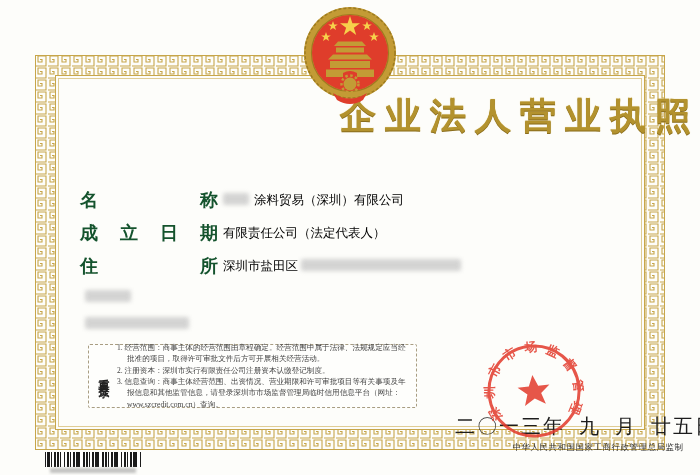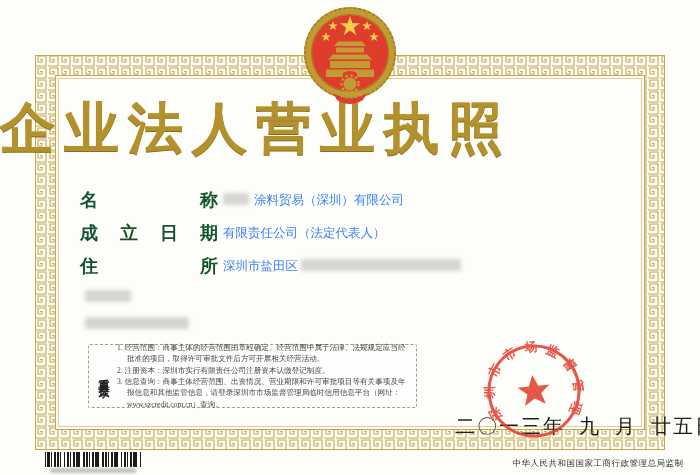--- a/index.html
+++ b/index.html
@@ -14,43 +14,43 @@
 
   
   .frame{position:absolute;left:35px;top:55px;width:630px;height:395px;}
 
   
   .emblem{position:absolute;left:297px;top:5px;width:106px;height:100px;z-index:3;}
 
   
   .title{
     position:absolute;left:0;right:0;top:92px;margin:0;
-    text-align:left;
-    font-size:55px;font-weight:900;letter-spacing:9px;
+    text-align:right;
+    font-size:36px;font-weight:900;letter-spacing:9px;
     color:#b3922e;
     text-shadow:0 1px 0 #8a6d1d, 0 0 1px #d8bf6a;
     z-index:2;
   }
 
   
   .regno{position:absolute;left:428px;top:163px;font-size:13px;color:#222;z-index:2;}
   .regno .rlabel{letter-spacing:5px;margin-right:10px;color:#333;}
   .regno .rvalue{font-size:13.5px;letter-spacing:1px;}
 
   
   .fields{position:absolute;left:80px;top:188px;width:520px;z-index:2;}
   .row{margin-bottom:9px;white-space:nowrap;}
   .row.gap{margin-top:6px;}
   .lbl{
     display:inline-block;width:138px;
     font-size:18px;font-weight:600;color:#14532d;
     text-align:justify;text-align-last:justify;-moz-text-align-last:justify;
     vertical-align:middle;
   }
-  .val{font-size:12.5px;color:#3b82f6;margin-left:5px;vertical-align:middle;}
+  .val{font-size:12.5px;color:#000000;margin-left:5px;vertical-align:middle;}
 
   .redact{display:inline-block;height:12px;background:#c2c2c2;filter:blur(2px);opacity:.7;border-radius:2px;vertical-align:-1px;}
   .r-name{width:26px;margin-right:5px;}
   .r-addr{width:160px;margin-left:3px;}
   .r-rep{width:46px;}
   .r-date{width:104px;}
 
   
   .notice{
     position:absolute;left:88px;top:344px;width:327px;height:62px;
@@ -83,21 +83,21 @@
       #1b1b1b 0 1.5px,#fff 1.5px 2.5px,
       #1b1b1b 2.5px 5px,#fff 5px 6px,
       #1b1b1b 6px 7px,#fff 7px 9.5px);
   }
   .barcode-digits{
     position:absolute;left:50px;top:468px;width:86px;height:5px;
     background:#9a9a9a;filter:blur(1.5px);opacity:.6;
   }
 
   
-  .maker{position:absolute;left:498px;top:458px;width:200px;text-align:center;font-size:8.5px;color:#333;letter-spacing:.5px;}
+  .maker{position:absolute;left:498px;top:442px;width:200px;text-align:center;font-size:8.5px;color:#333;letter-spacing:.5px;}
 </style>
 </head>
 <body>
 
 <div class="page">
 
   <svg class="frame" viewBox="0 0 630 395">
     <defs>
       <pattern id="gk" width="12" height="12" patternUnits="userSpaceOnUse">
         <path d="M1 11 H11 V1 H3 V7 H7 V4.5 H5" fill="none" stroke="#c7a64a" stroke-width="1.1"></path>

